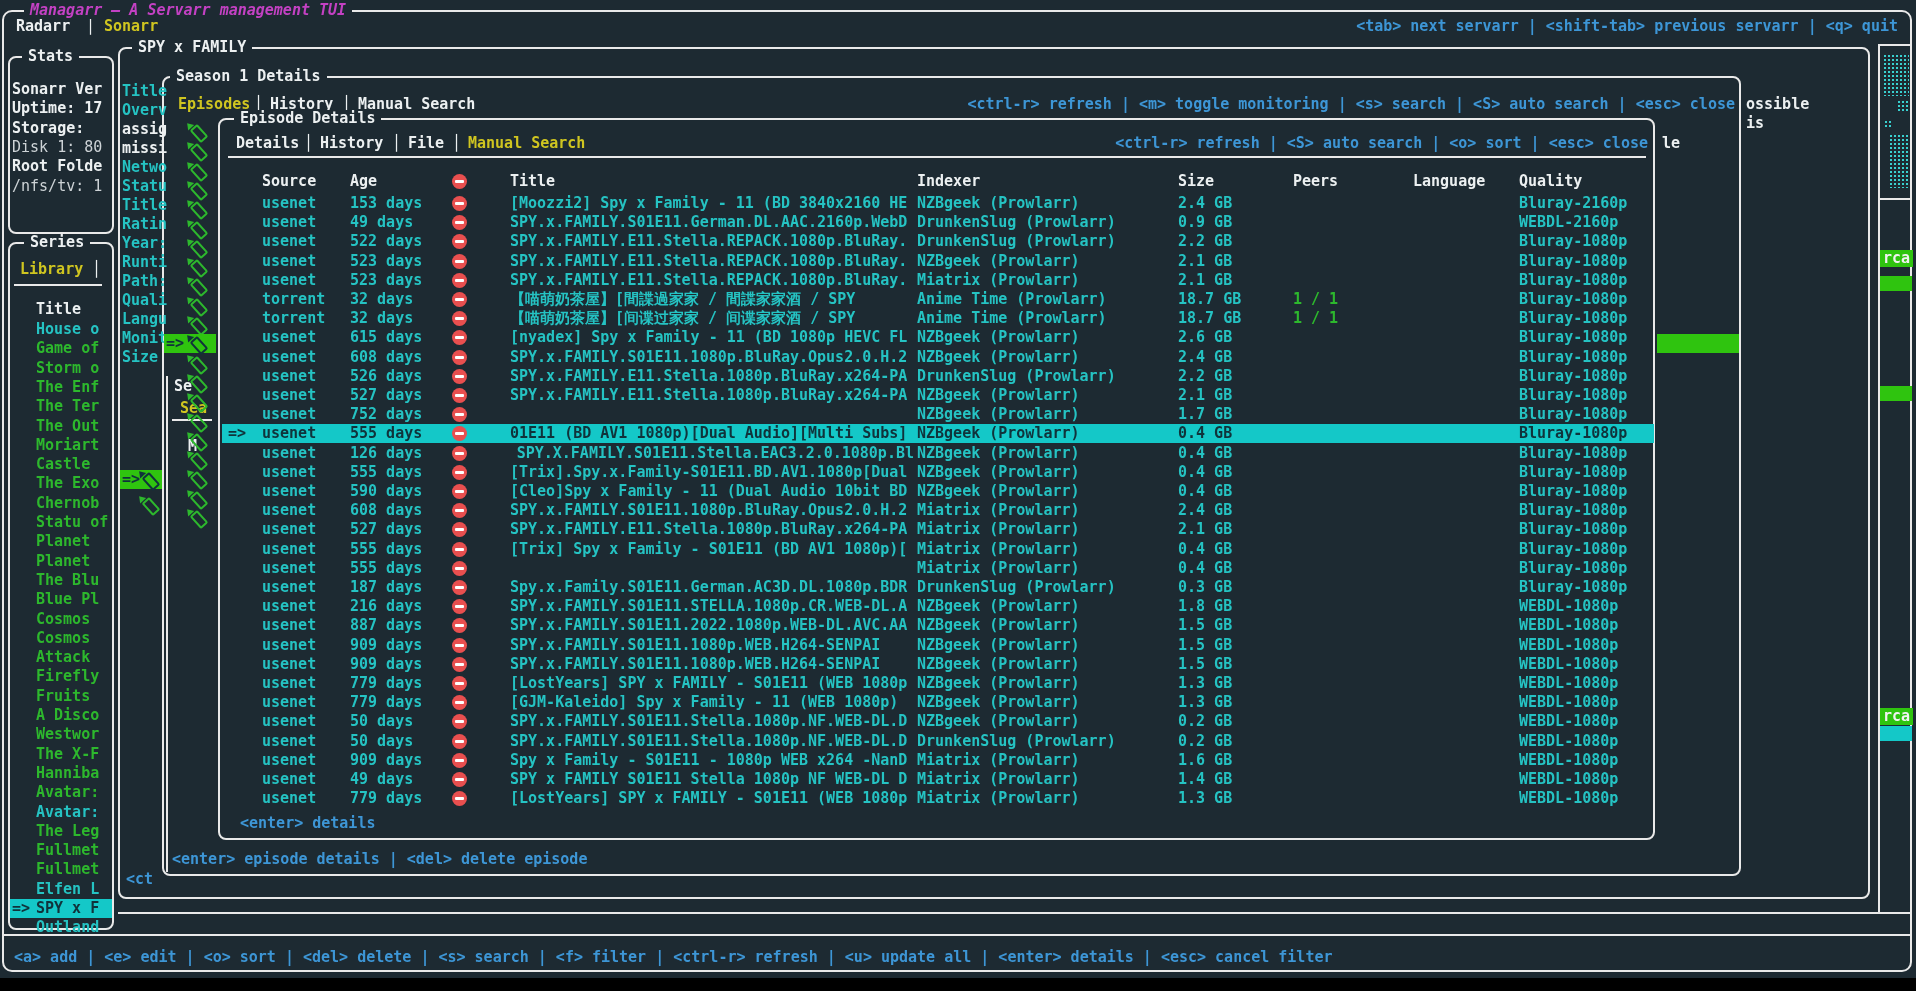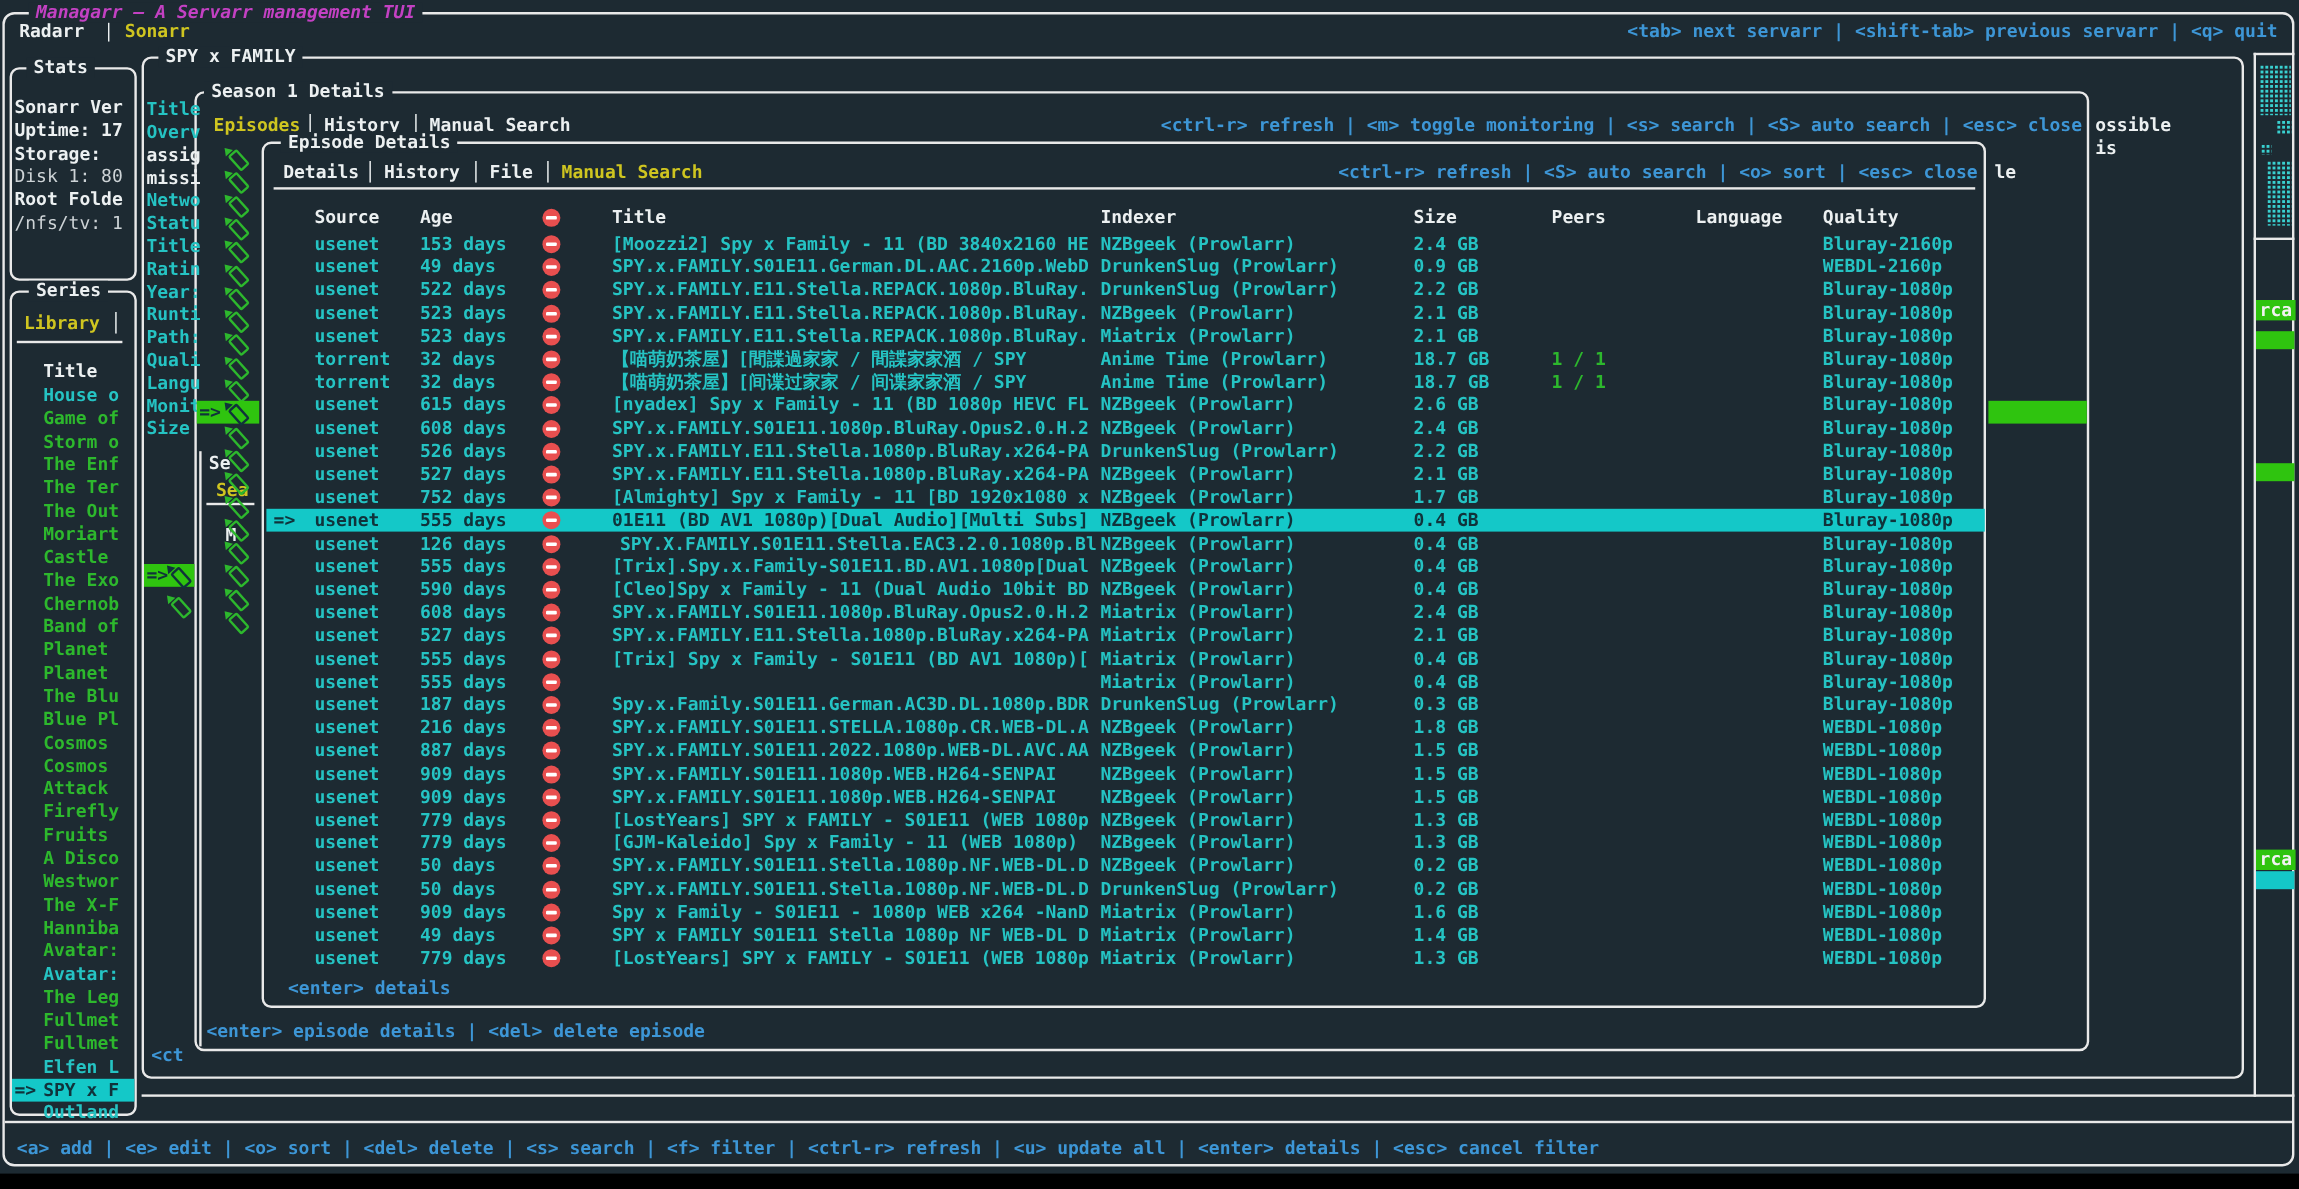--- a/index.html
+++ b/index.html
@@ -159,21 +159,21 @@
     <div class="rowc" style="left: 10px; top: 455.1px; width: 102px;">
       <span class="cell green" style="left: 26px;">Castle</span>
     </div>
     <div class="rowc" style="left: 10px; top: 474.4px; width: 102px;">
       <span class="cell green" style="left: 26px;">The Exo</span>
     </div>
     <div class="rowc" style="left: 10px; top: 493.7px; width: 102px;">
       <span class="cell green" style="left: 26px;">Chernob</span>
     </div>
     <div class="rowc" style="left: 10px; top: 513px; width: 102px;">
-      <span class="cell green" style="left: 26px;">Band of</span>
+      <span class="cell green" style="left: 26px;">Statu of</span>
     </div>
     <div class="rowc" style="left: 10px; top: 532.3px; width: 102px;">
       <span class="cell green" style="left: 26px;">Planet</span>
     </div>
     <div class="rowc" style="left: 10px; top: 551.6px; width: 102px;">
       <span class="cell green" style="left: 26px;">Planet</span>
     </div>
     <div class="rowc" style="left: 10px; top: 570.9px; width: 102px;">
       <span class="cell green" style="left: 26px;">The Blu</span>
     </div>
@@ -403,21 +403,20 @@
       <span class="reject" style="left: 230px; top: 2px;"></span>
       <span class="cell cyan" style="left: 288px; width: 404px; overflow: hidden;">SPY.x.FAMILY.E11.Stella.1080p.BluRay.x264-PA</span>
       <span class="cell cyan" style="left: 695px;">NZBgeek (Prowlarr)</span>
       <span class="cell cyan" style="left: 956px;">2.1 GB</span>
       <span class="cell cyan" style="left: 1297px;">Bluray-1080p</span>
     </div>
     <div class="rowc" style="left: 222px; top: 405.2px; width: 1432px;">
       <span class="cell cyan" style="left: 40px;">usenet</span>
       <span class="cell cyan" style="left: 128px;">752 days</span>
       <span class="reject" style="left: 230px; top: 2px;"></span>
-      <span class="cell cyan" style="left: 288px; width: 404px; overflow: hidden;">[Almighty] Spy x Family - 11 [BD 1920x1080 x</span>
       <span class="cell cyan" style="left: 695px;">NZBgeek (Prowlarr)</span>
       <span class="cell cyan" style="left: 956px;">1.7 GB</span>
       <span class="cell cyan" style="left: 1297px;">Bluray-1080p</span>
     </div>
     <div class="rowc sel" style="left: 222px; top: 424.4px; width: 1432px;">
       <span class="cell dark" style="left: 6px;">=&gt;</span>
       <span class="cell dark" style="left: 40px;">usenet</span>
       <span class="cell dark" style="left: 128px;">555 days</span>
       <span class="reject" style="left: 230px; top: 2px;"></span>
       <span class="cell dark" style="left: 288px; width: 404px; overflow: hidden;">01E11 (BD AV1 1080p)[Dual Audio][Multi Subs]</span>

